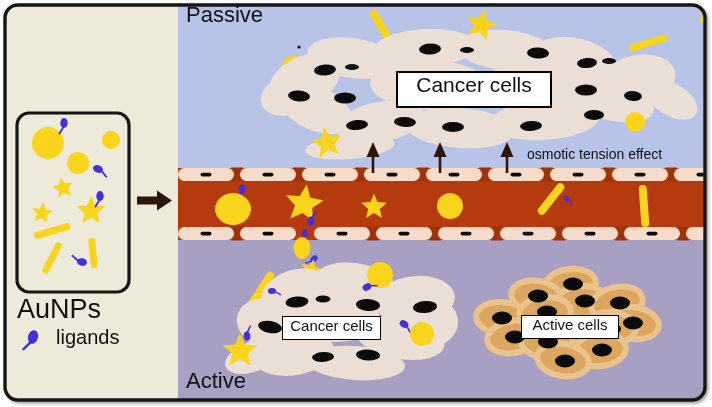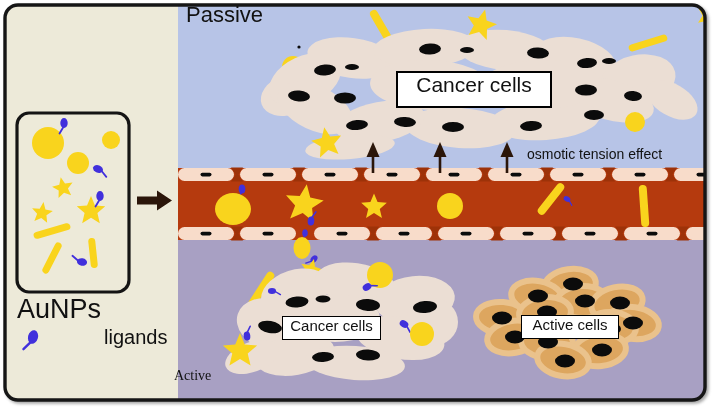--- a/index.html
+++ b/index.html
@@ -20,23 +20,23 @@
   .ecb{fill:var(--c-endothelium);}
   .jn{fill:var(--c-junction);}
   .arrowf{fill:var(--c-arrow);}
   .arrows{stroke:var(--c-arrow);stroke-width:2.6;fill:none;}
   .ligb{fill:var(--c-ligand-blue);}
   .ligt{stroke:var(--c-ligand-blue);stroke-width:1.8;fill:none;stroke-linecap:round;}
   .boxstroke{fill:none;stroke:#141414;stroke-width:3.2;}
   .framestroke{fill:none;stroke:var(--c-frame);stroke-width:3.4;}
   .lbl{position:absolute;color:var(--c-text);white-space:nowrap;}
   .lbl-passive{left:186px;top:2px;font-size:22px;}
-  .lbl-active{left:174px;top:368px;font-size:14px;font-family:Liberation Serif, serif;}
+  .lbl-active{left:186px;top:368px;font-size:22px;}
   .lbl-aunps{left:17px;top:294px;width:112px;text-align:left;font-size:27px;}
-  .lbl-ligands{left:56px;top:326px;font-size:20px;margin-left:48px;}
+  .lbl-ligands{left:56px;top:326px;font-size:20px;}
   .lbl-osmotic{left:527px;top:146px;font-size:14px;}
   .labelbox{position:absolute;background:var(--c-labelbox-bg);border:2.2px solid #000;
             display:flex;align-items:flex-start;justify-content:center;color:var(--c-text);}
   .box-cancer-top{left:396px;top:71px;width:152px;height:33px;font-size:21px;}
   .box-cancer-bot{left:282px;top:316px;width:97px;height:22px;font-size:15px;border-width:1.6px;}
   .box-healthy{left:521px;top:315px;width:96px;height:22px;font-size:15px;border-width:1.6px;}
 </style>
 </head>
 <body>
 

